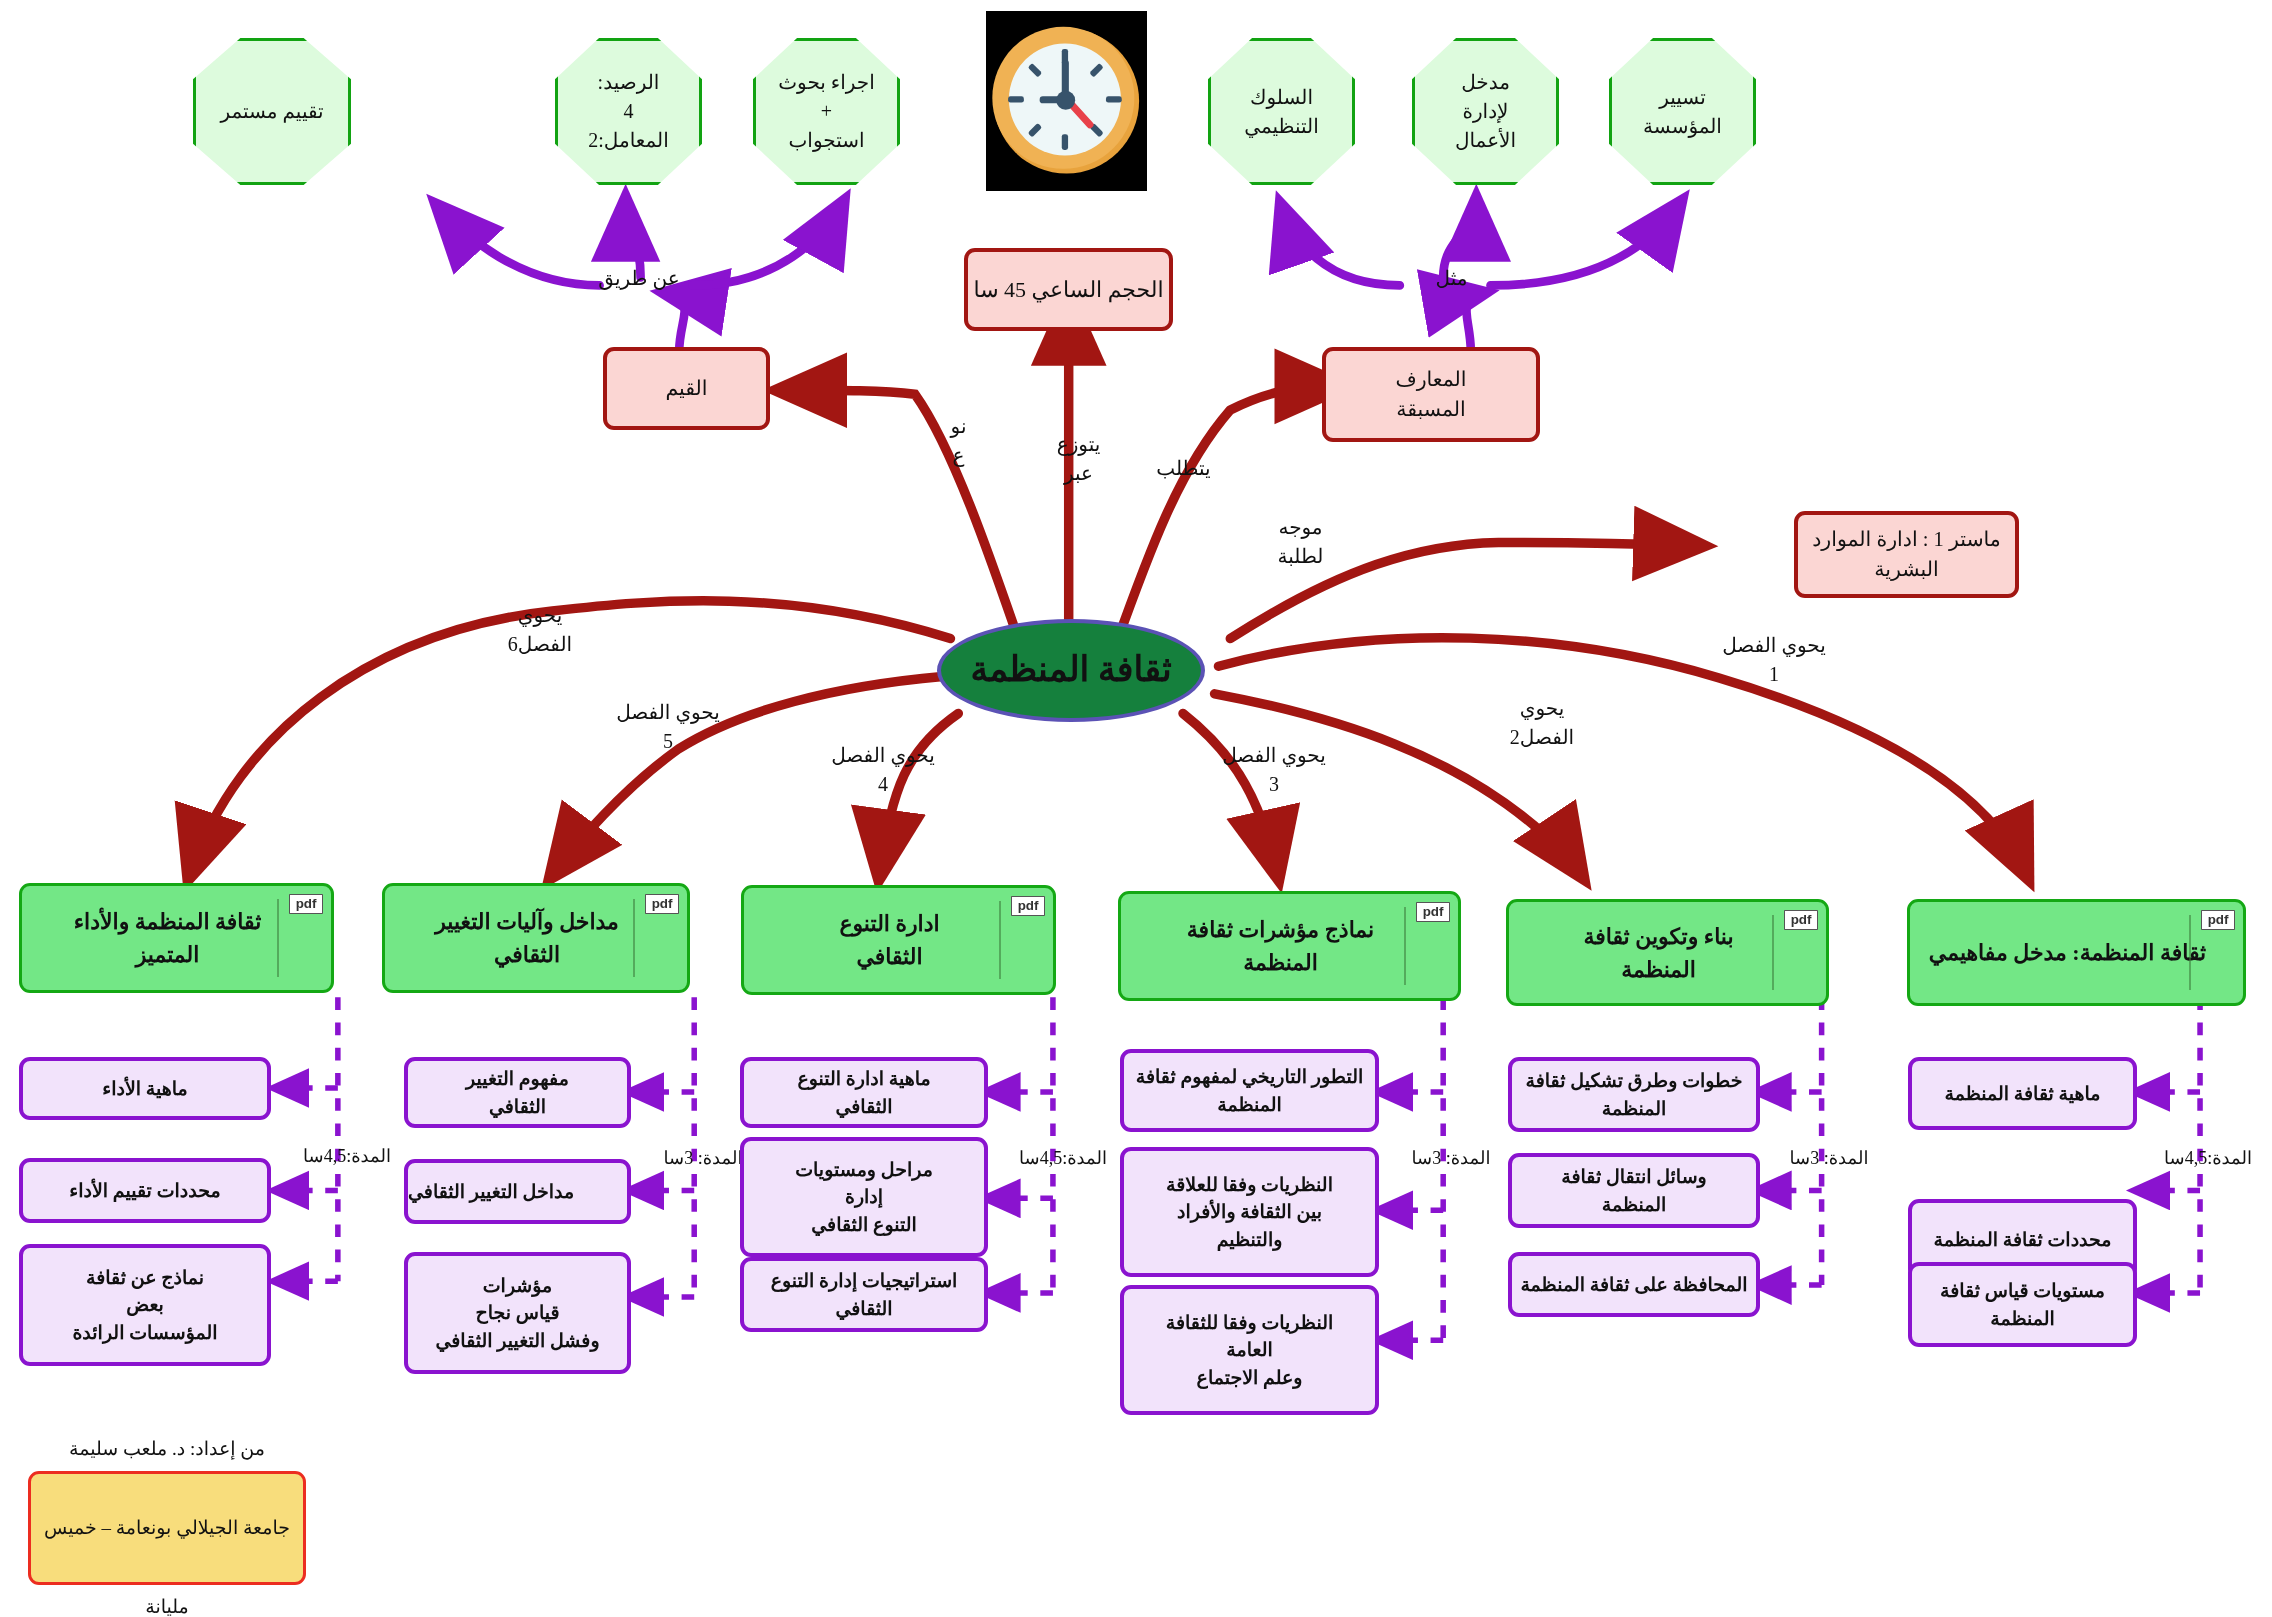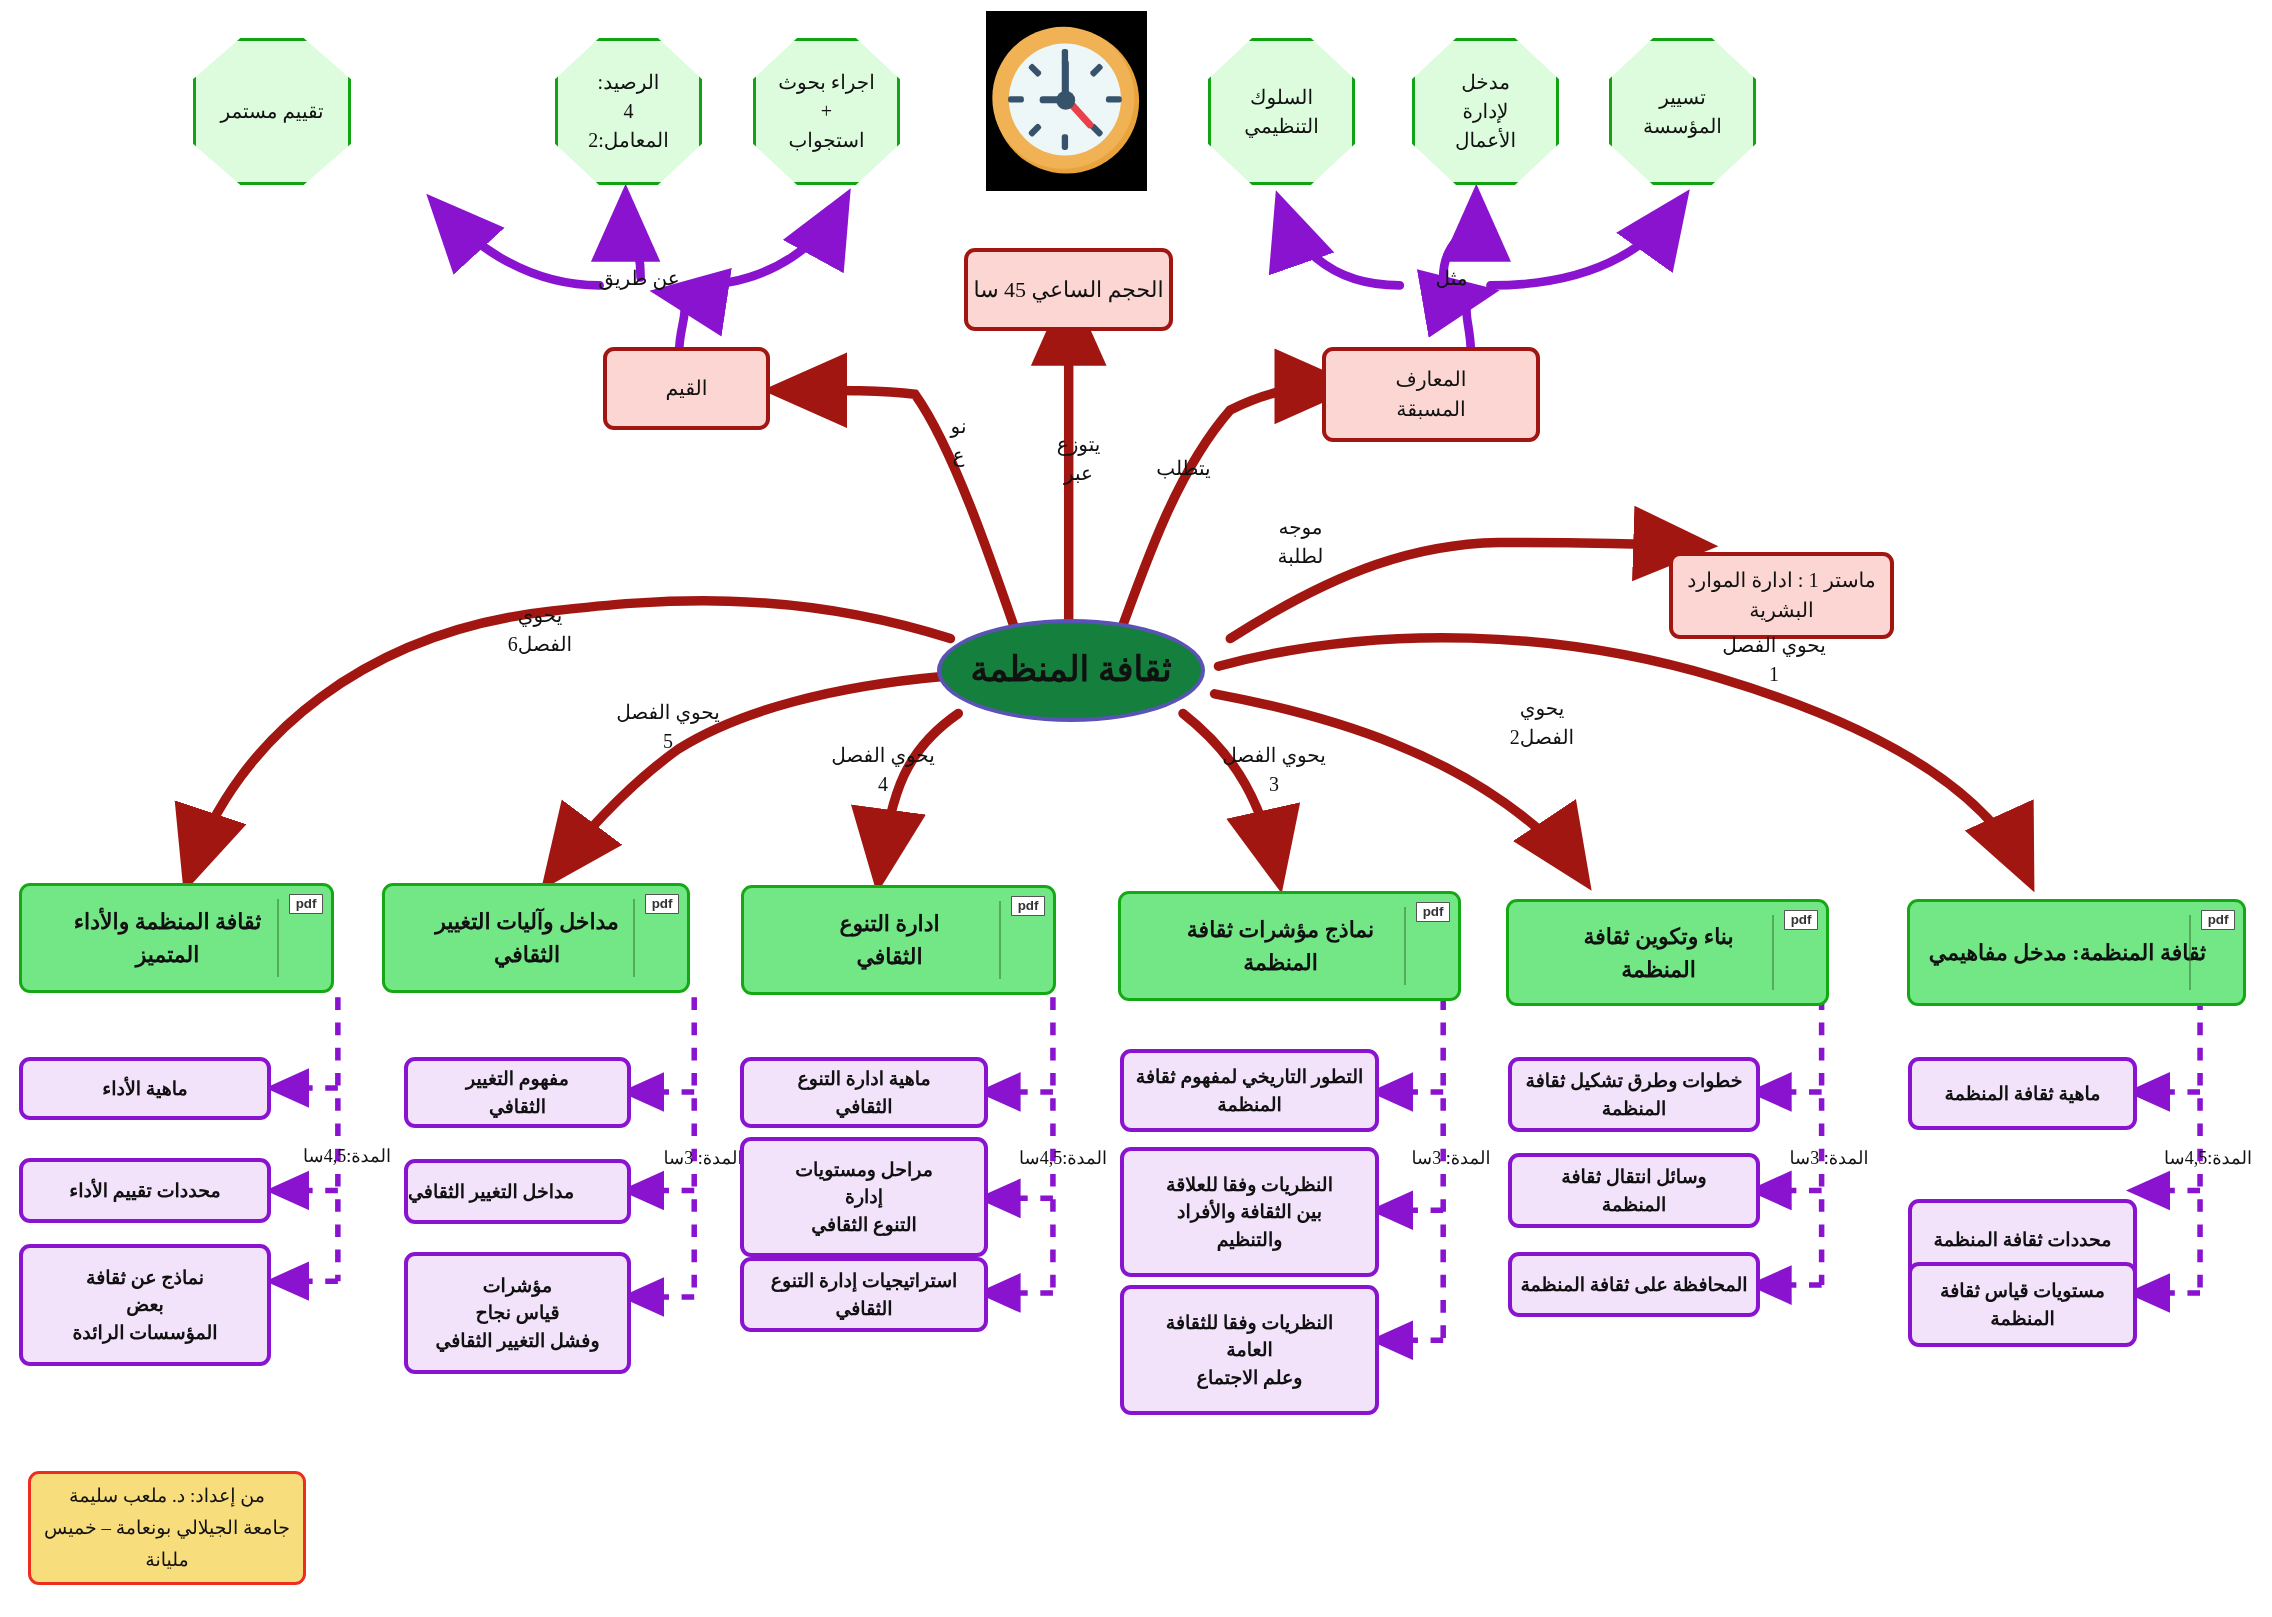--- a/index.html
+++ b/index.html
@@ -232,21 +232,21 @@
 
   <div class="node redbox big" style="left:964px;top:248px;width:209px;height:83px;">
     <span style="white-space:pre-line">الحجم الساعي 45 سا</span>
   </div>
 
   <div class="node redbox" style="left:1322px;top:347px;width:218px;height:95px;">
     <span style="white-space:pre-line">المعارف
 المسبقة</span>
   </div>
 
-  <div class="node redbox" style="left:1669px;top:511px;width:225px;height:87px;margin-top:41px;">
+  <div class="node redbox" style="left:1794px;top:511px;width:225px;height:87px;">
     <span style="white-space:pre-line">ماستر 1 : ادارة الموارد
 البشرية</span>
   </div>
 
   <div class="elabel" style="left:927px;top:412px;width:63px;">نو
 ع</div>
   <div class="elabel" style="left:1035px;top:430px;width:87px;">يتوزع
 عبر</div>
   <div class="elabel" style="left:1136px;top:432px;width:95px;margin-top:22px;">يتطلب</div>
   <div class="elabel" style="left:1253px;top:513px;width:95px;">موجه
@@ -388,20 +388,20 @@
   </div>
   <div class="node subbox" style="left:1908px;top:1199px;width:229px;height:81px;">
     <span style="white-space:pre-line">محددات ثقافة المنظمة</span>
   </div>
   <div class="node subbox" style="left:1908px;top:1262px;width:229px;height:85px;">
     <span style="white-space:pre-line">مستويات قياس ثقافة
 المنظمة</span>
   </div>
 
   <div class="authorbox" style="position:absolute;left:28px;top:1471px;width:278px;height:114px;
-       box-sizing:border-box;display:flex;flex-direction:column;align-items:center;justify-content:center;text-align:center;">
+       box-sizing:border-box;display:flex;flex-direction:column;align-items:center;justify-content:center;text-align:center;gap:47px;">
     <div>من إعداد: د. ملعب سليمة</div>
     <div>جامعة الجيلالي بونعامة – خميس</div>
     <div>مليانة</div>
   </div>
 
 </div>
 
 
 </body></html>

